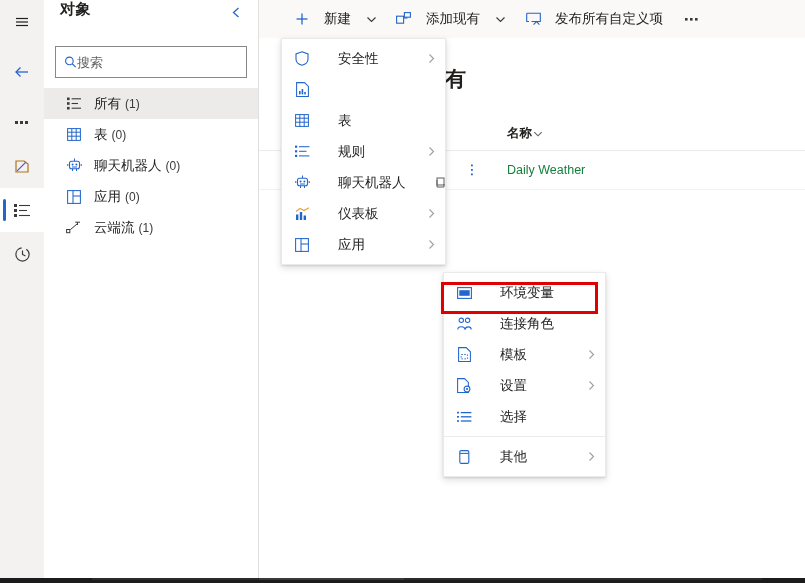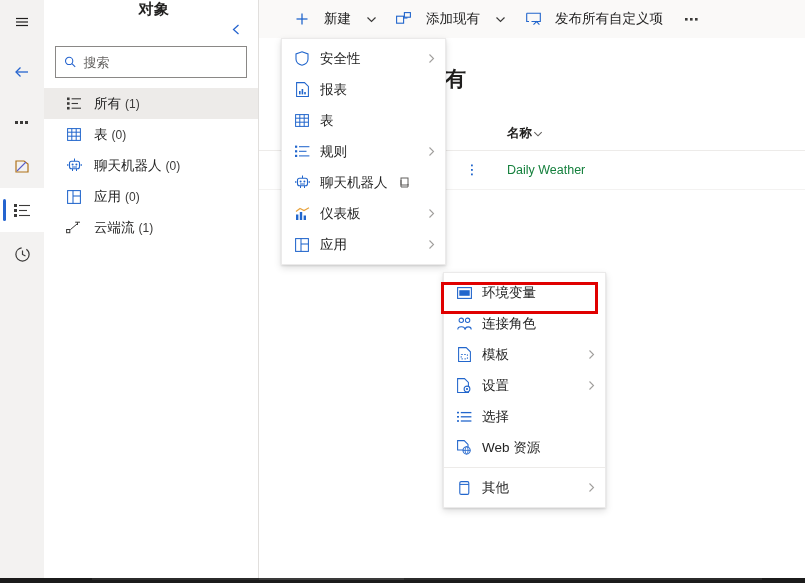--- a/index.html
+++ b/index.html
@@ -30,29 +30,29 @@
   }
   .rail-sp-1 { height:6px; }
   .rail-sp-2 { height:6px; }
 
   
   .panel {
     position:absolute; left:44px; top:0; width:215px; height:578px;
     background:#ffffff; border-right:1px solid #e1dfdd;
   }
   .panel-head {
-    height:40px; display:flex; align-items:center; padding:0 10px 0 16px;flex-direction:column;
+    height:40px; display:flex; align-items:flex-start; padding:0 10px 0 16px;
   }
   .panel-title { font-size:15px; font-weight:bold; color:#201f1e; letter-spacing:.5px; }
   .panel-collapse { margin-left:auto; width:24px; height:24px;
     display:flex; align-items:center; justify-content:center; cursor:pointer; }
   .search-wrap { padding:6px 11px 10px 11px; }
   .search-box {
     height:32px; border:1px solid #8a8886; background:#fff;
-    display:flex; align-items:center; padding:0 8px; gap:7px;
+    display:flex; align-items:center; padding:0 8px; 
   }
   .search-box input {
     border:0; outline:0; font-size:13px; color:#605e5c; width:100%;
     font-family:"Liberation Sans","DejaVu Sans",sans-serif; background:transparent;
   }
   .search-box input::placeholder { color:#605e5c; }
   .nav-list { }
   .nav-item {
     height:31px; display:flex; align-items:center; gap:12px;
     padding-left:22px; cursor:pointer; font-size:13.5px; color:#242424;
@@ -98,21 +98,21 @@
   
   .menu {
     position:absolute; background:#ffffff;
     box-shadow: 0 3.2px 7.2px rgba(0,0,0,.132), 0 0.6px 1.8px rgba(0,0,0,.108);
     border:1px solid #ebeaea;
     padding:4px 0;
   }
   .menu-1 { left:281px; top:38px; width:165px; }
   .menu-2 { left:443px; top:272px; width:163px; }
   .mi {
-    height:31px; display:flex; align-items:center; gap:10px;
+    height:31px; display:flex; align-items:center; gap:28px;
     padding:0 8px 0 12px; font-size:13.5px; color:#242424; cursor:pointer; white-space:nowrap;
   }
   .mi.hl { background:#edebe9; }
   .mi-ico { width:16px; height:16px; flex:0 0 16px; display:flex; align-items:center; justify-content:center; }
   .mi-label { flex:1; }
   .mi-sub { width:12px; height:12px; display:flex; align-items:center; justify-content:center; }
   .mi-ext { width:12px; height:12px; display:flex; align-items:center; justify-content:center; margin-left:2px; }
   .mi-sep { height:1px; background:#edebe9; margin:4px 0; }
   .redbox {
     position:absolute; left:441px; top:282px; width:157px; height:32px;
@@ -394,21 +394,20 @@
       <span class="mi-ico">
         <svg width="13" height="15" viewBox="0 0 13 15">
           <path d="M0.6 0.6 H8.5 L12.4 4.4 V14.4 H0.6 Z" fill="none" stroke="#2266cc" stroke-width="1.05"></path>
           <g fill="#2266cc">
               <rect x="3" y="9" width="1.6" height="3.4"></rect>
               <rect x="5.6" y="7" width="1.6" height="5.4"></rect>
               <rect x="8.2" y="10" width="1.6" height="2.4"></rect>
             </g>
         </svg>
       </span>
-      <span class="mi-label">报表</span>
     </div>
 
     <div class="mi">
       <span class="mi-ico">
         <svg width="14" height="13" viewBox="0 0 14 13">
           <rect x="0.6" y="0.6" width="12.8" height="11.8" fill="none" stroke="#2266cc" stroke-width="1"></rect>
           <line x1="0.6" y1="4.2" x2="13.4" y2="4.2" stroke="#2266cc" stroke-width="1"></line>
           <line x1="0.6" y1="8.2" x2="13.4" y2="8.2" stroke="#2266cc" stroke-width="1"></line>
           <line x1="4.8" y1="0.6" x2="4.8" y2="12.4" stroke="#2266cc" stroke-width="1"></line>
           <line x1="9.2" y1="0.6" x2="9.2" y2="12.4" stroke="#2266cc" stroke-width="1"></line>
@@ -570,31 +569,20 @@
               <line x1="3.8" y1="1.6" x2="14.4" y2="1.6"></line>
               <line x1="3.8" y1="5.8" x2="14.4" y2="5.8"></line>
               <line x1="3.8" y1="10" x2="14.4" y2="10"></line>
             </g>
         </svg>
       </span>
       <span class="mi-label">选择</span>
     </div>
 
 
-    <div class="mi">
-      <span class="mi-ico">
-        <svg width="14" height="15" viewBox="0 0 14 15">
-          <path d="M0.6 0.6 H7.2 L11 4.4 V10 H0.6 Z" fill="none" stroke="#2266cc" stroke-width="1.05"></path>
-          <circle cx="9.6" cy="10.4" r="3.6" fill="#ffffff" stroke="#2266cc" stroke-width="1.05"></circle>
-          <ellipse cx="9.6" cy="10.4" rx="1.5" ry="3.6" fill="none" stroke="#2266cc" stroke-width="0.85"></ellipse>
-          <line x1="6" y1="10.4" x2="13.2" y2="10.4" stroke="#2266cc" stroke-width="0.85"></line>
-        </svg>
-      </span>
-      <span class="mi-label">Web 资源</span>
-    </div>
 
     <div class="mi-sep"></div>
 
     <div class="mi">
       <span class="mi-ico">
         <svg width="11" height="14" viewBox="0 0 11 14">
           <rect x="0.8" y="0.6" width="9" height="12.8" rx="1.4" fill="none" stroke="#2266cc" stroke-width="1.1"></rect>
           <line x1="0.8" y1="3.4" x2="9.8" y2="3.4" stroke="#2266cc" stroke-width="1.05"></line>
         </svg>
       </span>

